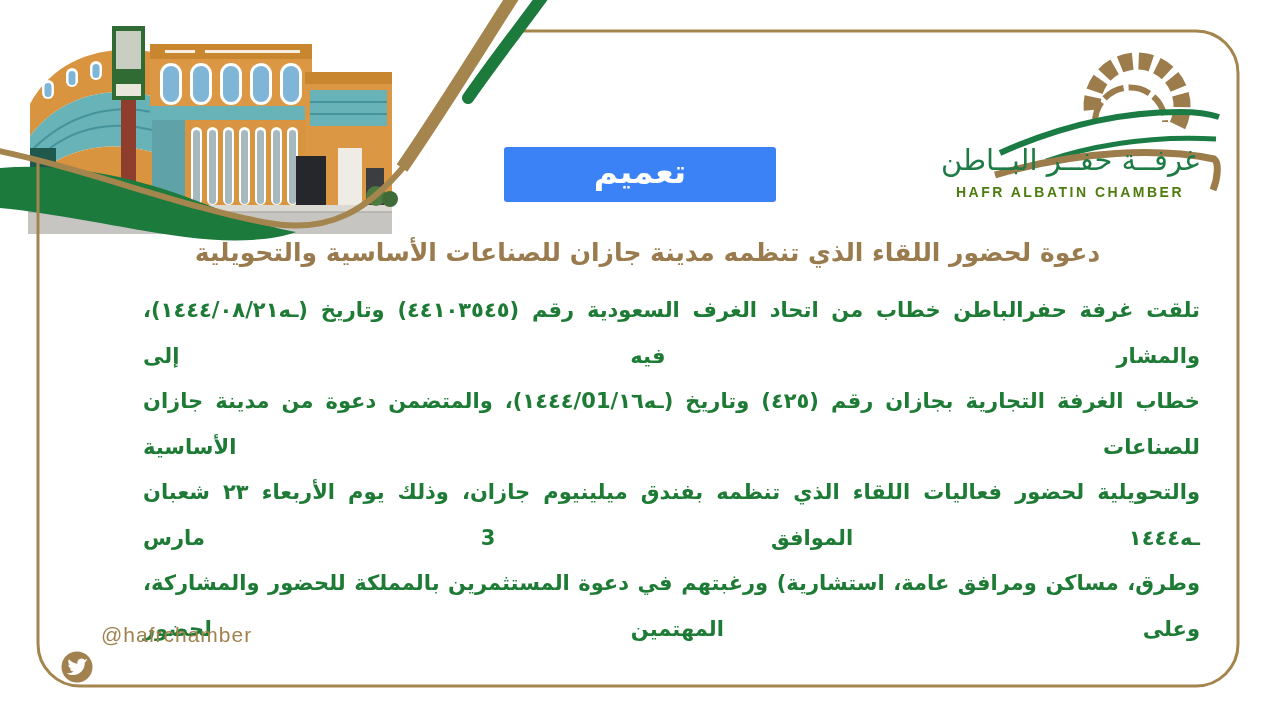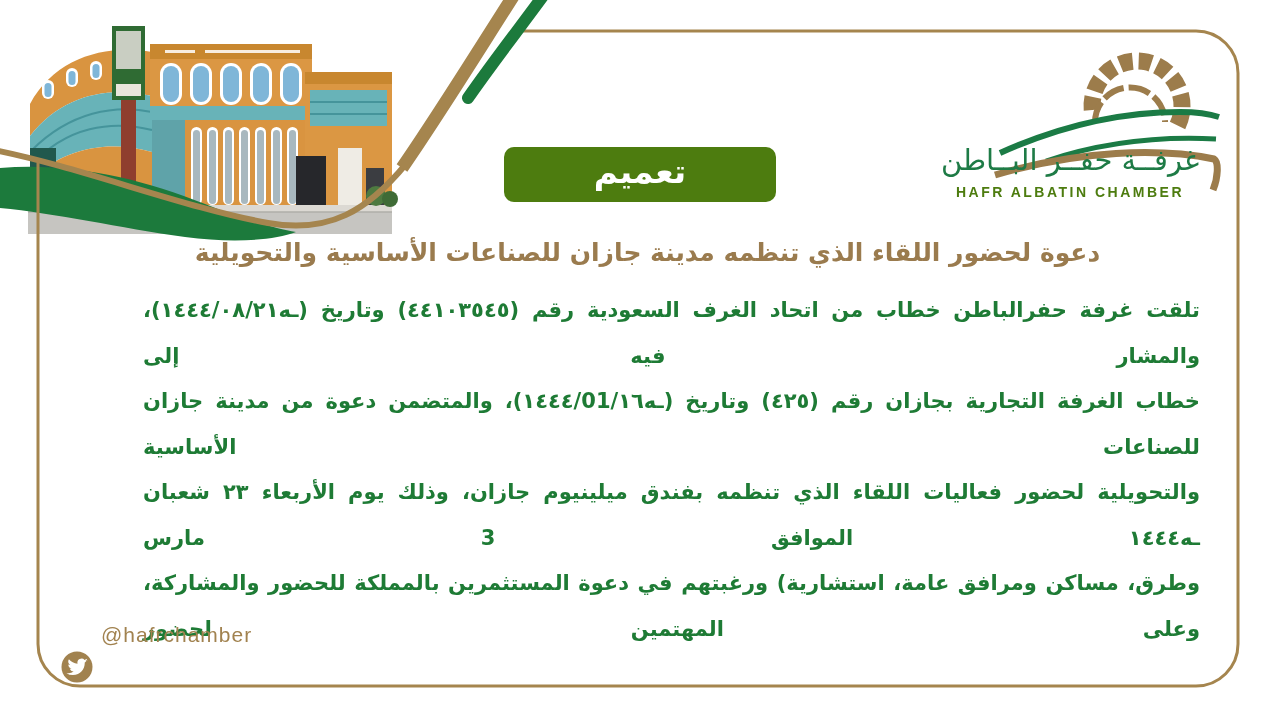--- a/index.html
+++ b/index.html
@@ -1,20 +1,20 @@
 <!DOCTYPE html>
 <html lang="ar"><head>
 <meta charset="utf-8">
 <style>
   html,body{margin:0;padding:0;width:1280px;height:720px;background:#ffffff;overflow:hidden;}
   body{position:relative;font-family:"DejaVu Sans",sans-serif;}
   #deco{position:absolute;left:0;top:0;width:1280px;height:720px;pointer-events:none;}
 
-  .banner{position:absolute;left:504px;top:147px;width:272px;height:55px;background:#4d7c0f;
-          border-radius:10px;display:flex;align-items:center;justify-content:center;}
+  .banner{position:absolute;left:504px;top:147px;width:272px;height:55px;background:#3b82f6;
+          border-radius:3px;display:flex;align-items:center;justify-content:center;}
   .banner-label{color:#ffffff;font-size:33px;font-weight:bold;line-height:1;padding-bottom:6px;}
 
   .logo-ar{position:absolute;left:920px;top:143px;width:300px;text-align:center;direction:rtl;
            color:#1E7B46;font-size:29px;font-weight:normal;}
   .logo-en{position:absolute;left:905px;top:184px;width:330px;text-align:center;
            color:#4d7c0f;font-size:14px;font-weight:bold;letter-spacing:2.5px;
            font-family:"Liberation Sans","DejaVu Sans",sans-serif;}
 
   .doc-title{position:absolute;left:95px;top:238px;width:1105px;text-align:center;direction:rtl;
              color:#9A7B4E;font-size:25px;font-weight:bold;}

